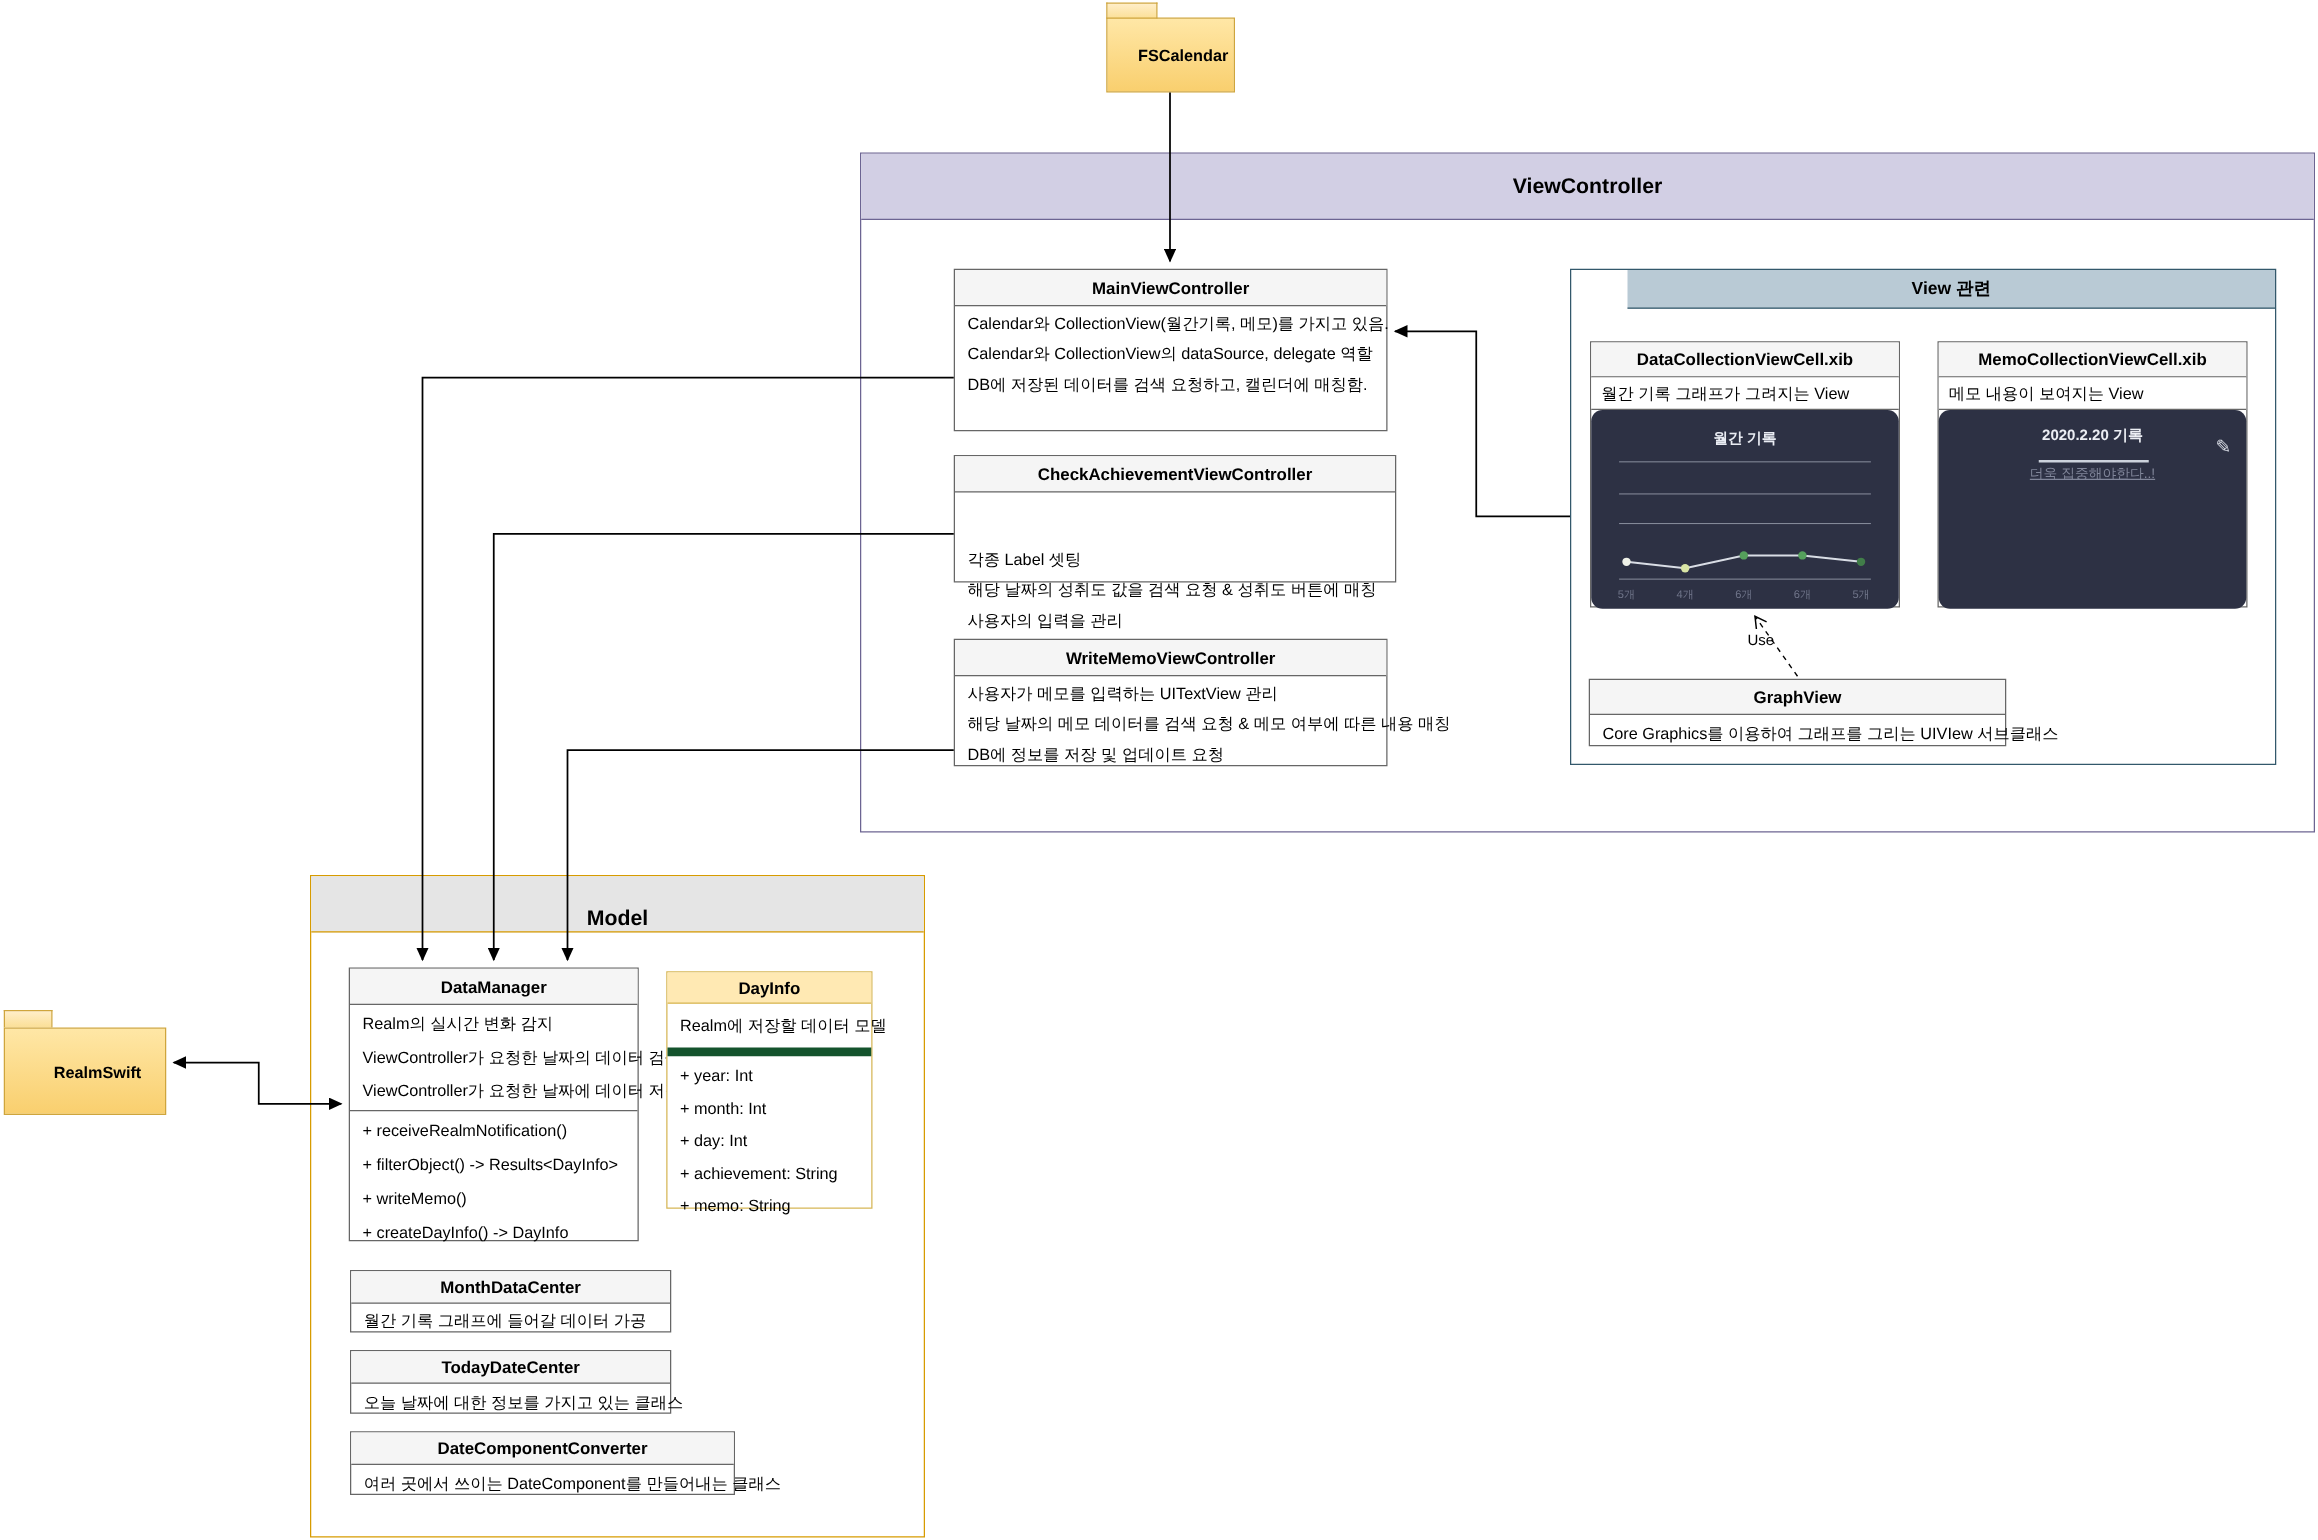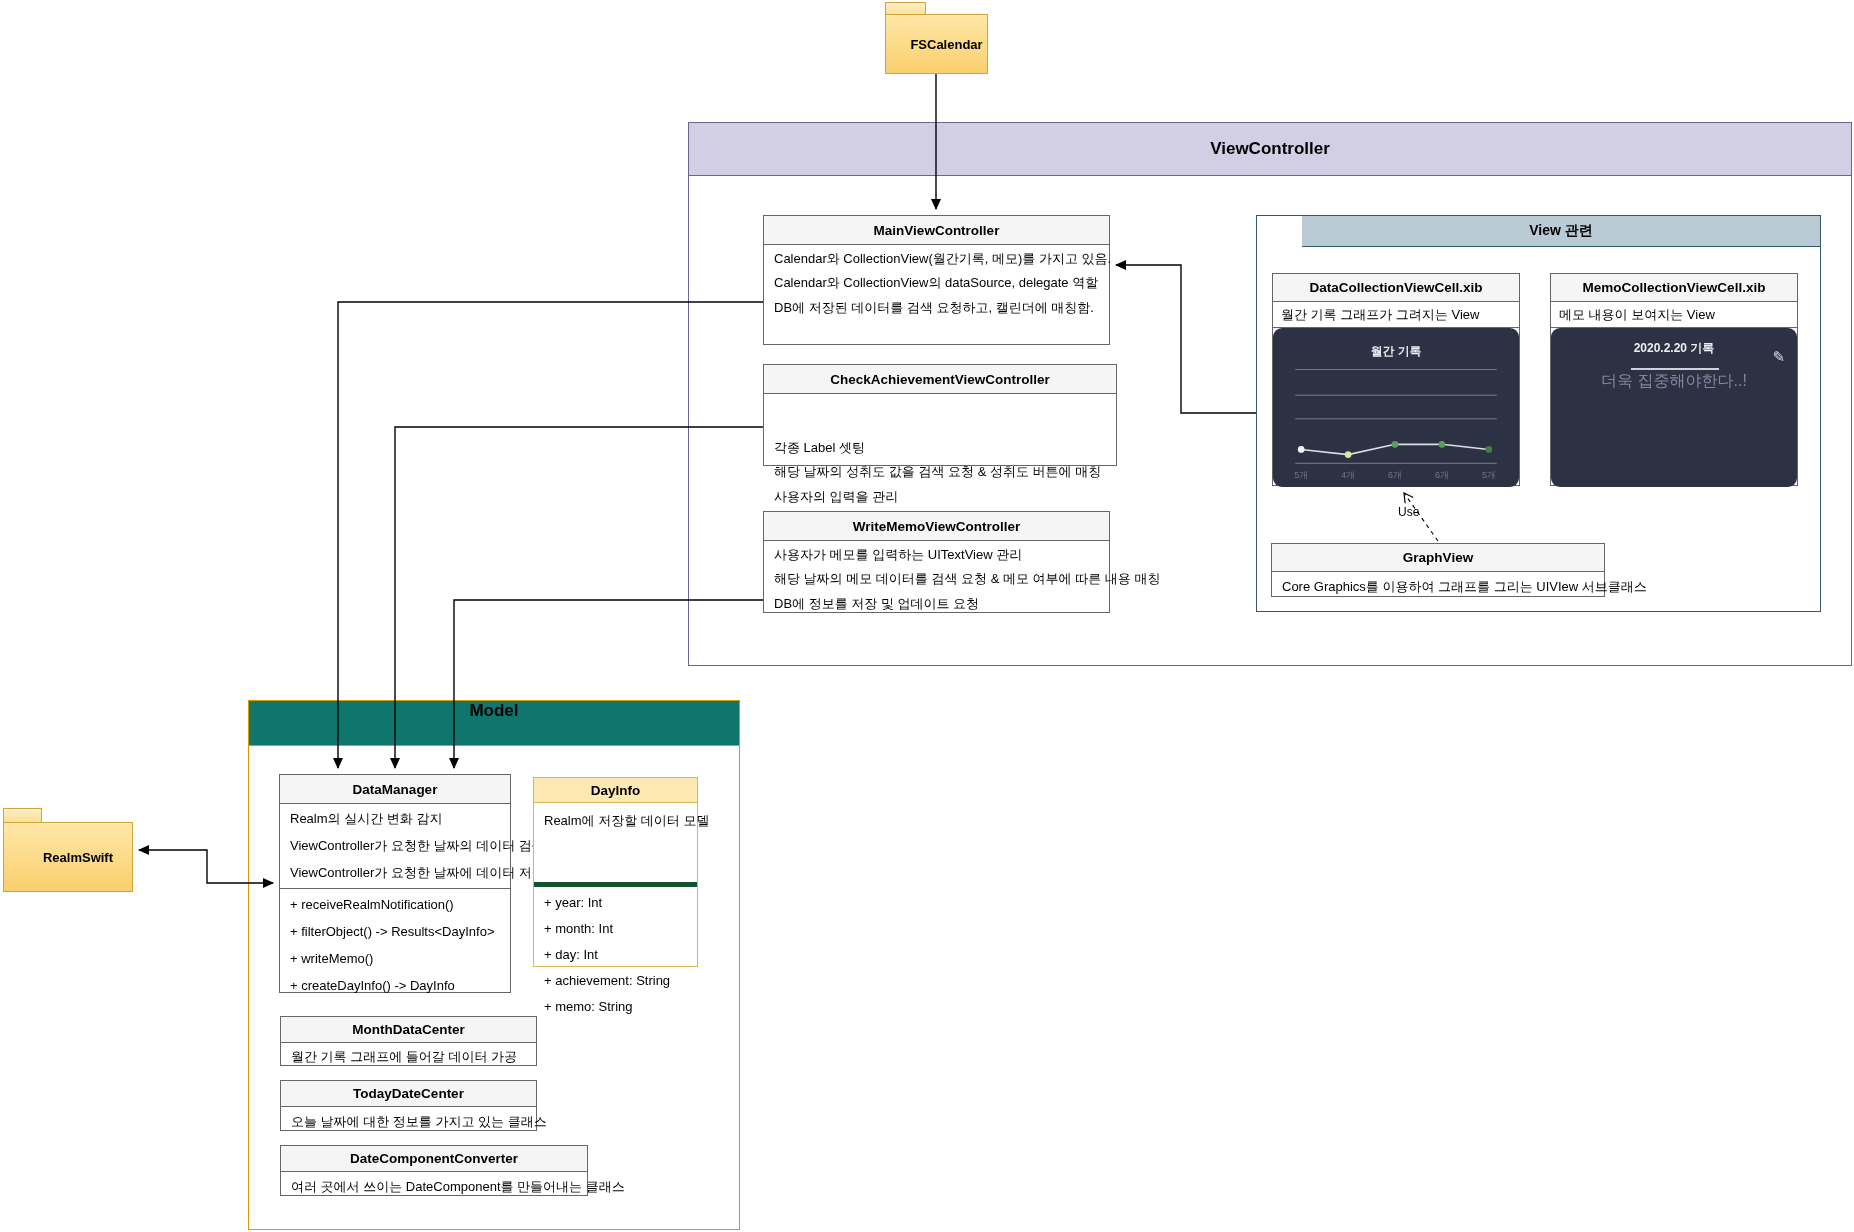--- a/index.html
+++ b/index.html
@@ -13,41 +13,41 @@
   .folder-tab{background:linear-gradient(#ffeec9,#fbdf96);border:1px solid #cfa53c;border-bottom:none;}
 
   
   .vc-container{border:1px solid #6c6492;background:#ffffff;}
   .vc-header{background:#d2cfe4;border-bottom:1px solid #6c6492;display:flex;align-items:center;justify-content:center;
              font-weight:bold;font-size:17px;}
   .vg-container{border:1px solid #33586b;background:#ffffff;}
   .vg-header{background:#b9cad5;border-bottom:1px solid #33586b;display:flex;align-items:center;justify-content:center;
              font-weight:bold;font-size:14px;}
   .model-container{border:1px solid #d79b00;background:#ffffff;}
-  .model-header{background:#0f766e;border-bottom:1px solid #d79b00;display:flex;align-items:flex-start;justify-content:center;
+  .model-header{background:#e5e5e5;border-bottom:1px solid #d79b00;display:flex;align-items:flex-end;justify-content:center;
              font-weight:bold;font-size:17px;}
 
   
   .classbox{border:1px solid #666;background:#fff;}
   .cb-header{background:#f5f5f5;border-bottom:1px solid #666;display:flex;align-items:center;justify-content:center;
              font-weight:bold;font-size:13.5px;}
   .cb-body{display:flex;flex-direction:column;justify-content:space-around;padding:2px 10px;}
   .cb-line{font-size:13px;white-space:nowrap;}
   .cb-section{display:flex;flex-direction:column;justify-content:space-around;padding:2px 10px;border-top:1px solid #666;}
 
   .dayinfo .cb-header{background:#ffe9b3;border-bottom:1px solid #d6b656;}
   .dayinfo{border:1px solid #d6b656;}
-  .dayinfo .cb-section{border-top:5px solid #14532d;margin-top:44px;}
+  .dayinfo .cb-section{border-top:7px solid #14532d;}
 
   
   .subtitle-row{display:flex;align-items:center;padding:0 8px;font-size:13px;border-bottom:1px solid #666;background:#fff;}
   .dark-panel{background:#2d3144;border-radius:9px;position:relative;overflow:hidden;}
   .memo-title{position:absolute;left:0;top:12px;width:100%;text-align:center;color:#eceef4;font-size:12px;font-weight:bold;}
   .memo-underline{position:absolute;left:80px;top:40px;width:88px;height:2px;background:#ccd2dc;}
-  .memo-text{position:absolute;left:0;top:43px;width:100%;text-align:center;color:#81869a;font-size:16px;}
+  .memo-text{position:absolute;left:0;top:43px;width:100%;text-align:center;color:#81869a;font-size:11px;text-decoration:underline;}
   .pencil{position:absolute;right:12px;top:20px;color:#d6dae3;font-size:15px;}
 
   .use-label{position:absolute;font-size:12px;color:#000;}
   #arrow-layer{position:absolute;left:0;top:0;pointer-events:none;}
 </style>
 </head>
 <body>
 
 <div id="canvas">
 

